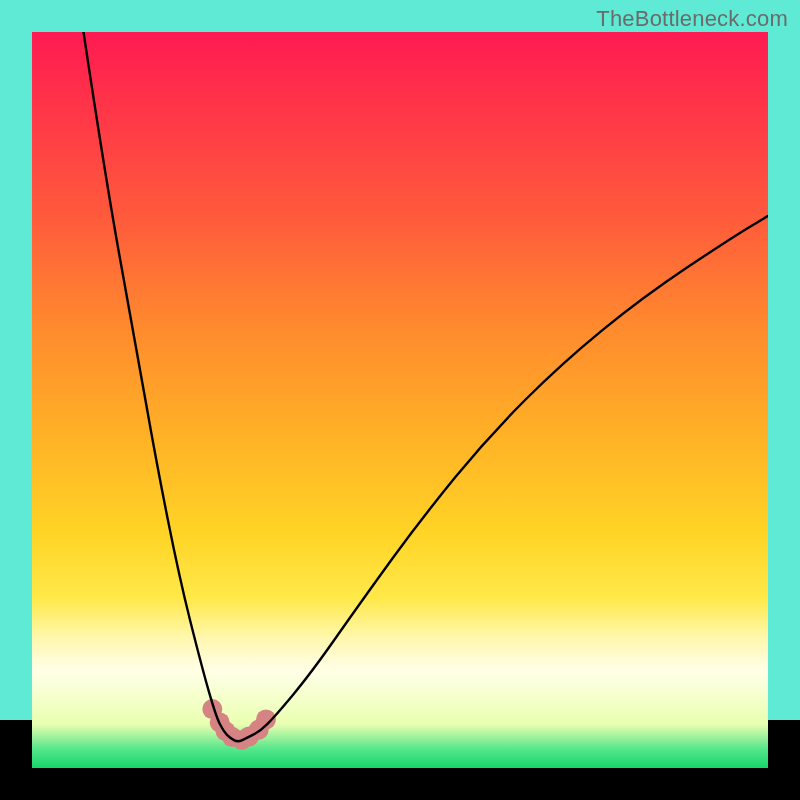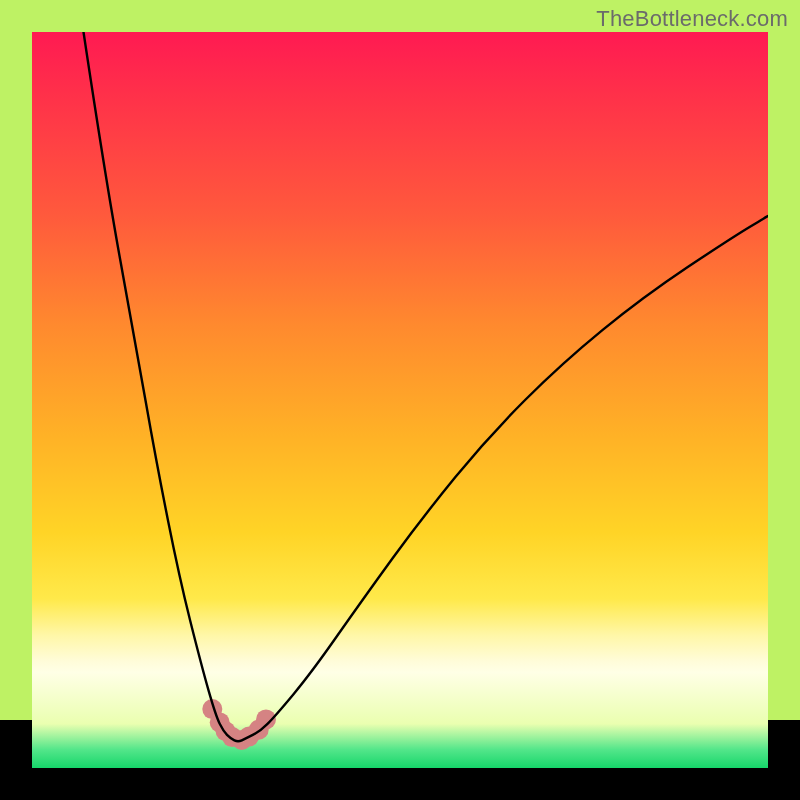--- a/index.html
+++ b/index.html
@@ -9,21 +9,21 @@
     height: 800px;
     background: #000;
     overflow: hidden;
   }
   .frame {
     position: absolute;
     left: 0;
     top: 0;
     width: 800px;
     height: 720px;
-    background: #bef264;
+    background: #5eead4;
   }
   .plot {
     position: absolute;
     left: 32px;
     top: 32px;
     width: 736px;
     height: 736px;
     
     background: linear-gradient(
       to bottom,

